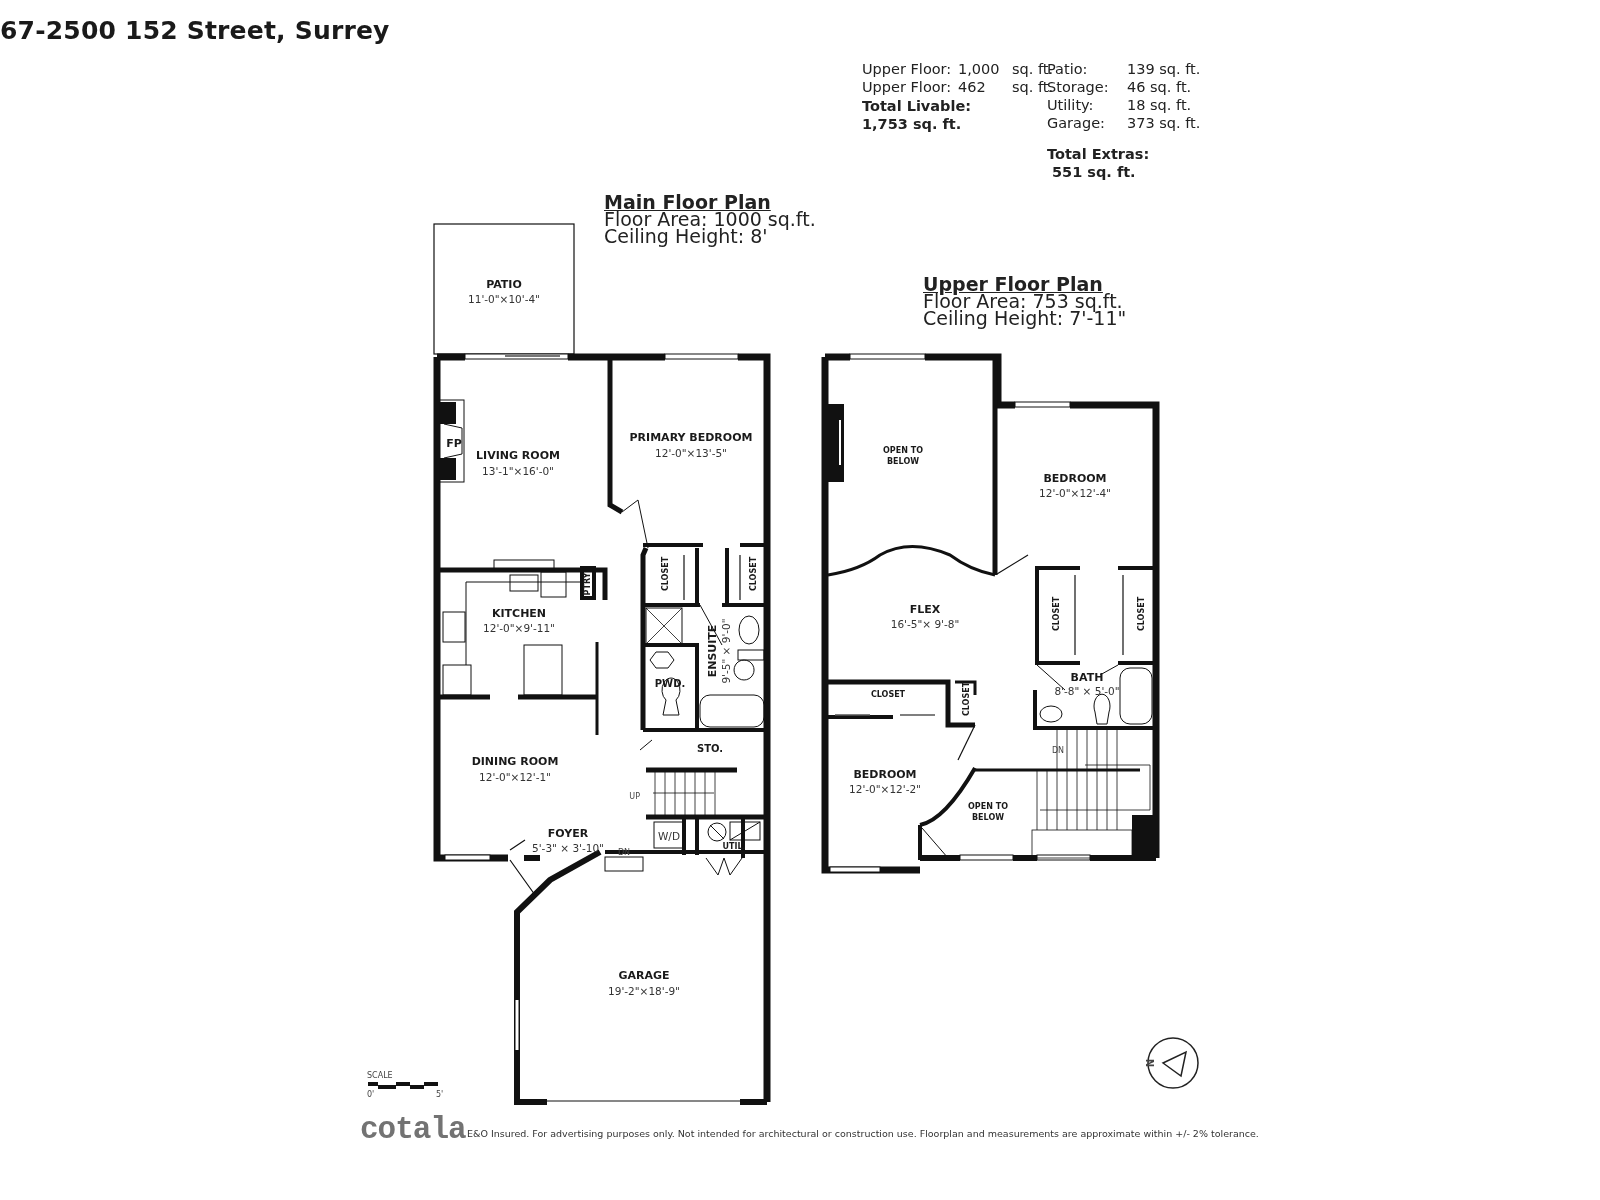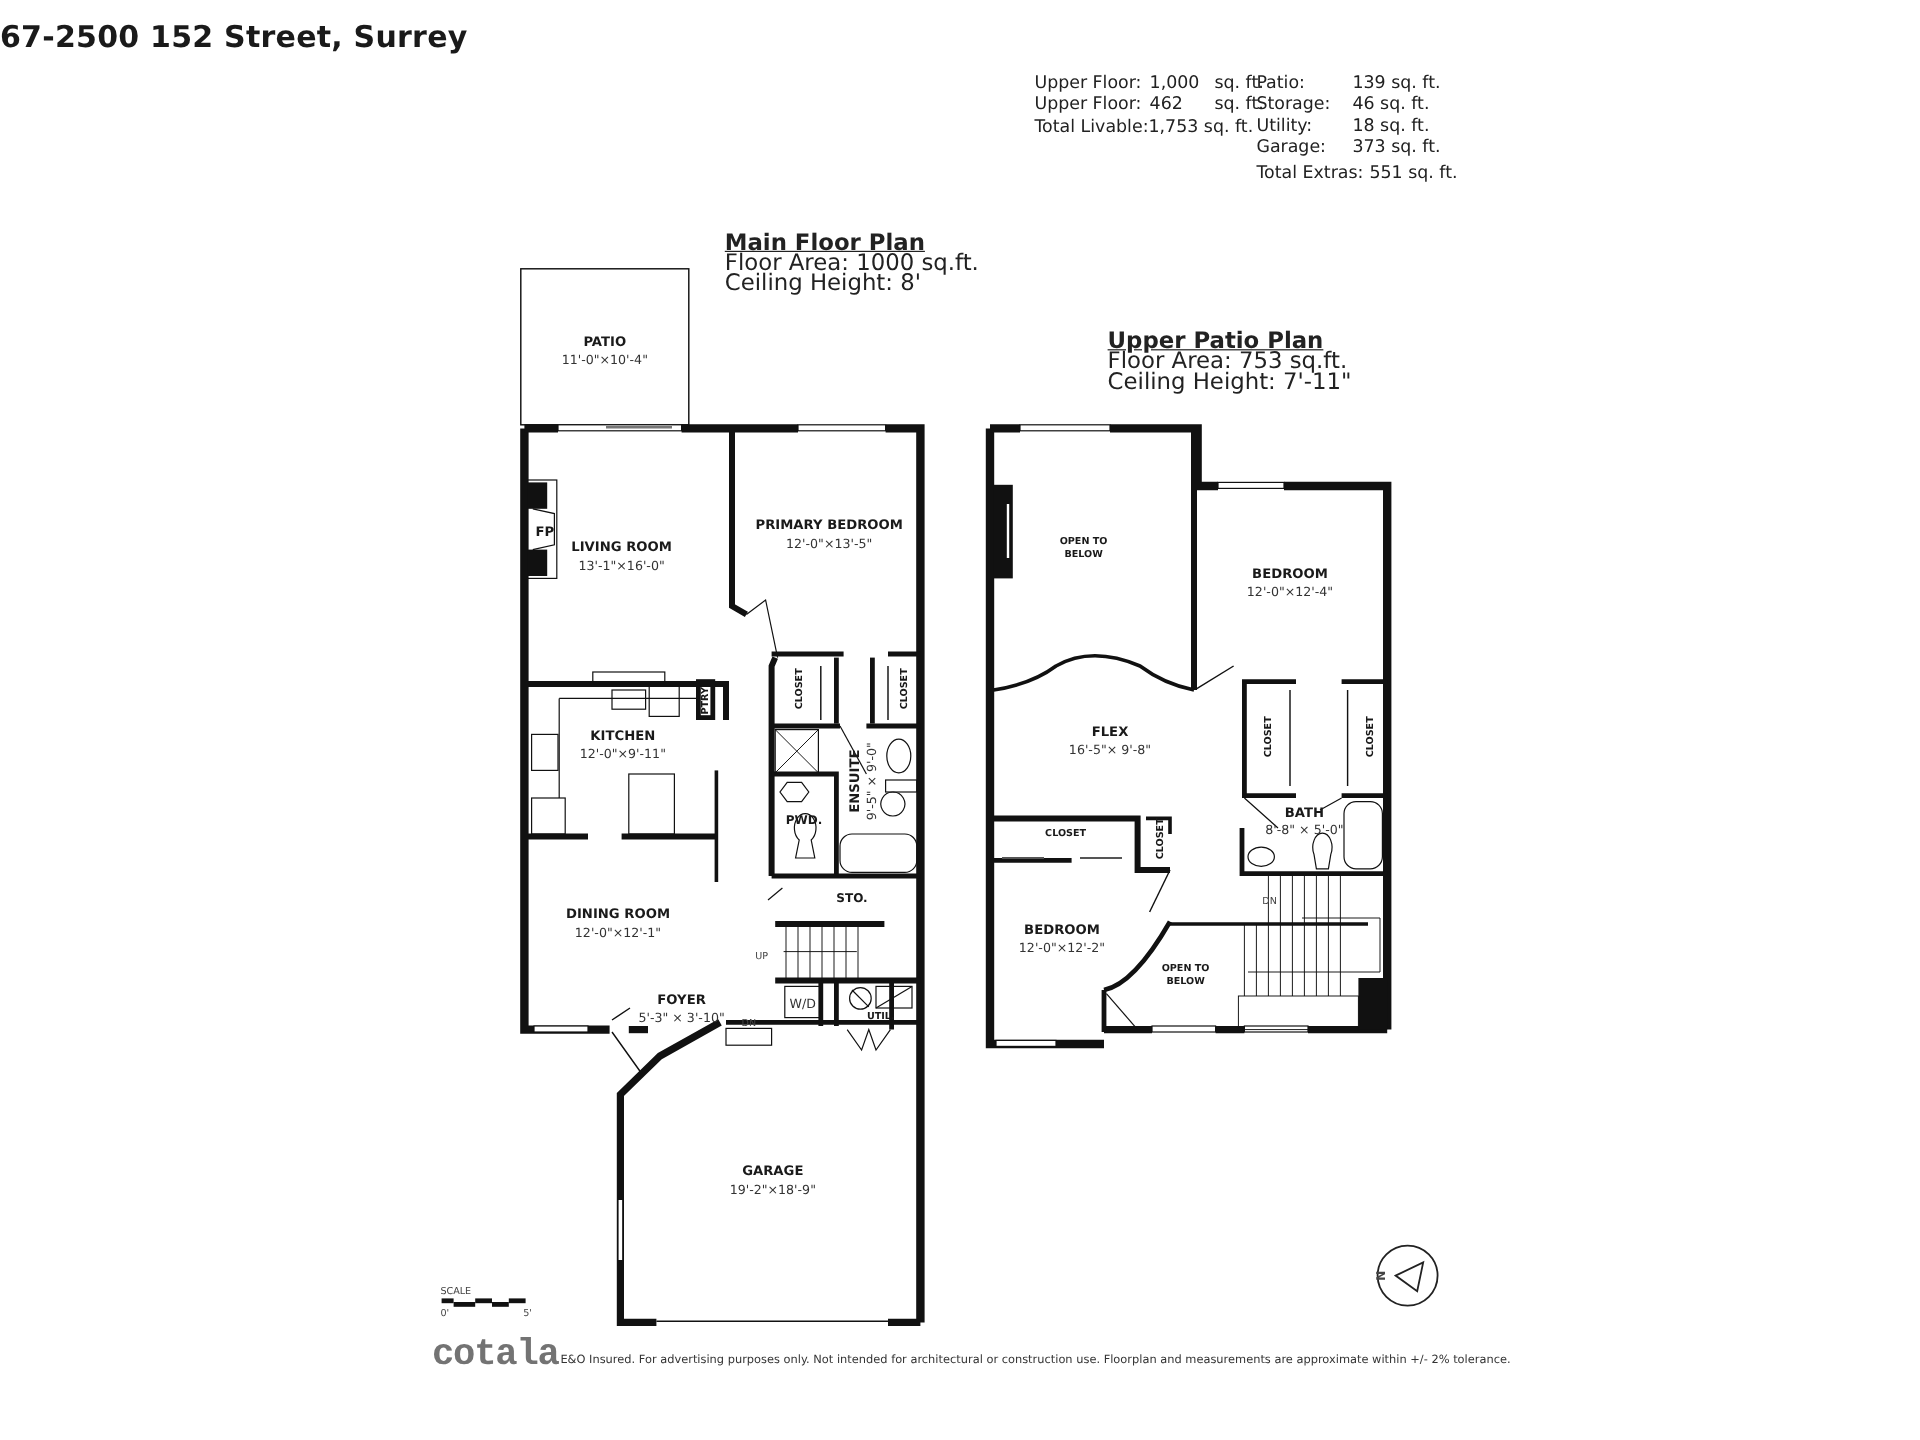--- a/index.html
+++ b/index.html
@@ -4,21 +4,21 @@
   <style>
     html, body { margin: 0; padding: 0; background: #ffffff; }
     body { width: 1600px; height: 1200px; position: relative; overflow: hidden;
            font-family: "DejaVu Sans", sans-serif; color: #1a1a1a; }
     .abs { position: absolute; }
     .title { left: 0; width: 1237px; top: 16px; font-size: 25px; font-weight: bold; letter-spacing: 0.2px; }
     .stats { top: 60px; font-size: 14.5px; line-height: 18px; color: #222; }
     .stats .row { display: flex; white-space: nowrap; }
     .stats .lbl { display: inline-block; }
     .stats .val { display: inline-block; text-align: left; }
-    .bold { font-weight: normal; }
+    .bold { font-weight: bold; flex-direction: column; }
     .plan-head { font-size: 19px; line-height: 17px; color: #222; }
     .plan-head .u { font-weight: bold; text-decoration: underline; }
     svg.plan { position: absolute; left: 0; top: 0; }
     .room-lbl { font-family: "DejaVu Sans", sans-serif; font-weight: bold; font-size: 11px; fill: #1a1a1a; text-anchor: middle; }
     .room-dim { font-family: "DejaVu Sans", sans-serif; font-size: 10.5px; fill: #333; text-anchor: middle; }
     .small-lbl { font-family: "DejaVu Sans", sans-serif; font-weight: bold; font-size: 8px; fill: #1a1a1a; text-anchor: middle; }
     .tiny { font-family: "DejaVu Sans", sans-serif; font-size: 8px; fill: #444; }
     .logo { left: 360px; top: 1112px; font-size: 31px; font-weight: bold; letter-spacing: -1px; color: #737373; font-family: Liberation Mono, monospace; }
     .disclaimer { left: 467px; top: 1128px; font-size: 9.5px; color: #333; white-space: nowrap; }
   </style>
@@ -54,34 +54,34 @@
     <span class="val" style="width:77px">46 sq. ft.</span>
   </div>
   <div class="row">
     <span class="lbl" style="width:80px">Utility:</span>
     <span class="val" style="width:77px">18 sq. ft.</span>
   </div>
   <div class="row">
     <span class="lbl" style="width:80px">Garage:</span>
     <span class="val" style="width:77px">373 sq. ft.</span>
   </div>
-  <div class="row bold" style="margin-top:3px">
+  <div class="row bold" style="margin-top:13px">
     <span>Total Extras:</span>
     <span style="margin-left:5px">551 sq. ft.</span>
   </div>
 </div>
 
 <div class="abs plan-head" style="left:604px; top:194px;">
   <div class="u">Main Floor Plan</div>
   <div>Floor Area: 1000 sq.ft.</div>
   <div>Ceiling Height: 8'</div>
 </div>
 
 <div class="abs plan-head" style="left:923px; top:276px;">
-  <div class="u">Upper Patio Plan</div>
+  <div class="u">Upper Floor Plan</div>
   <div>Floor Area: 753 sq.ft.</div>
   <div>Ceiling Height: 7'-11"</div>
 </div>
 
 <svg class="plan" width="1600" height="1200" viewBox="0 0 1600 1200">
   <g fill="none" stroke="#111" stroke-linejoin="miter">
 
     <g>
 
       <rect x="434" y="224" width="140" height="130" stroke-width="1.2"></rect>

